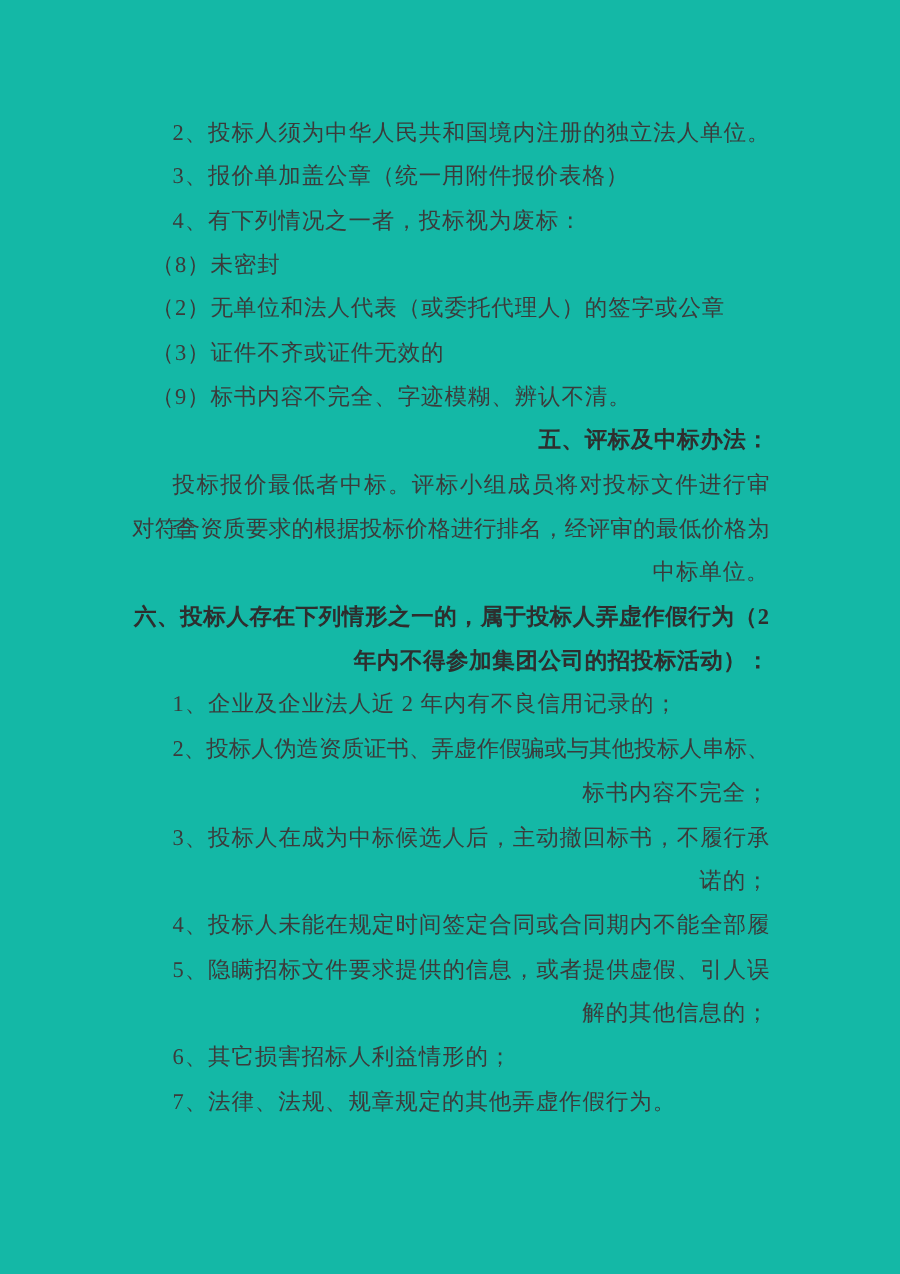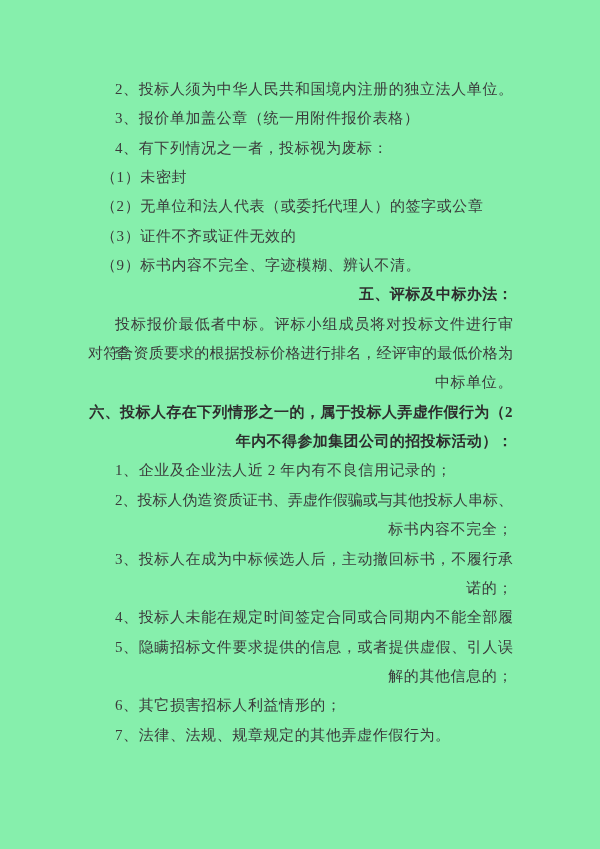--- a/index.html
+++ b/index.html
@@ -4,21 +4,21 @@
 <style>
   html, body {
     margin: 0;
     padding: 0;
     background: #ffffff;
   }
   .page {
     position: relative;
     width: 600px;
     height: 849px;
-    background: #86efac;
+    background: #14b8a6;
     overflow: hidden;
     font-family: "Liberation Serif", "DejaVu Serif", serif;
   }
   .content {
     position: absolute;
     left: 88px;
     top: 75px;
     width: 425px;
     color: #3b3b3b;
     font-size: 15px;
@@ -57,21 +57,21 @@
   }
 </style>
 </head>
 <body>
 
 <div class="page">
   <div class="content">
     <div class="line item jfull">2、投标人须为中华人民共和国境内注册的独立法人单位。</div>
     <div class="line item">3、报价单加盖公章（统一用附件报价表格）</div>
     <div class="line item">4、有下列情况之一者，投标视为废标：</div>
-    <div class="line subitem">（1）未密封</div>
+    <div class="line subitem">（8）未密封</div>
     <div class="line subitem">（2）无单位和法人代表（或委托代理人）的签字或公章</div>
     <div class="line subitem">（3）证件不齐或证件无效的</div>
     <div class="line subitem">（9）标书内容不完全、字迹模糊、辨认不清。</div>
     <div class="line flush heading">五、评标及中标办法：</div>
     <div class="line item jfull">投标报价最低者中标。评标小组成员将对投标文件进行审查，</div>
     <div class="line flush jfull">对符合资质要求的根据投标价格进行排名，经评审的最低价格为</div>
     <div class="line flush">中标单位。</div>
     <div class="line flush heading">六、投标人存在下列情形之一的，属于投标人弄虚作假行为（2</div>
     <div class="line flush heading">年内不得参加集团公司的招投标活动）：</div>
     <div class="line item">1、企业及企业法人近 2 年内有不良信用记录的；</div>

